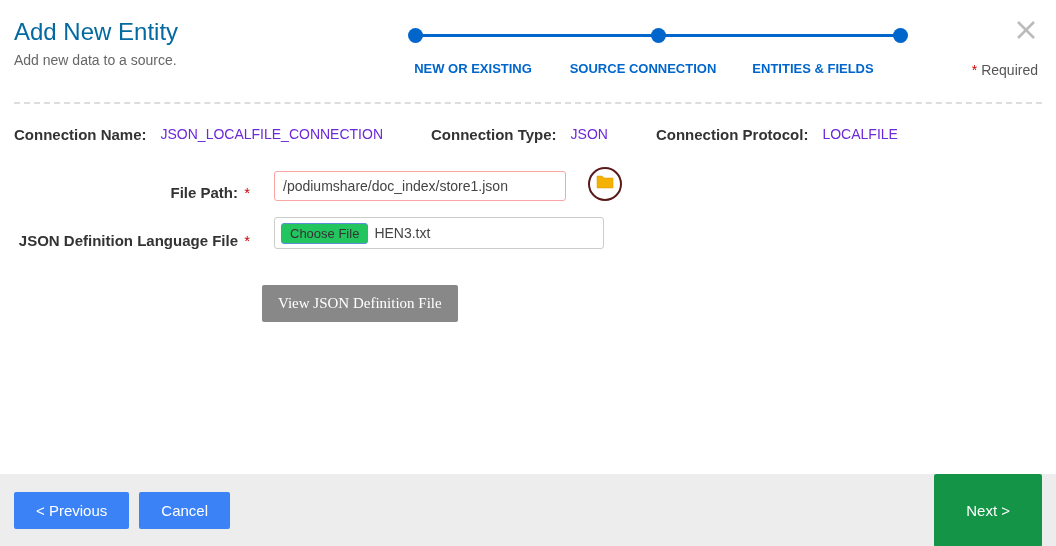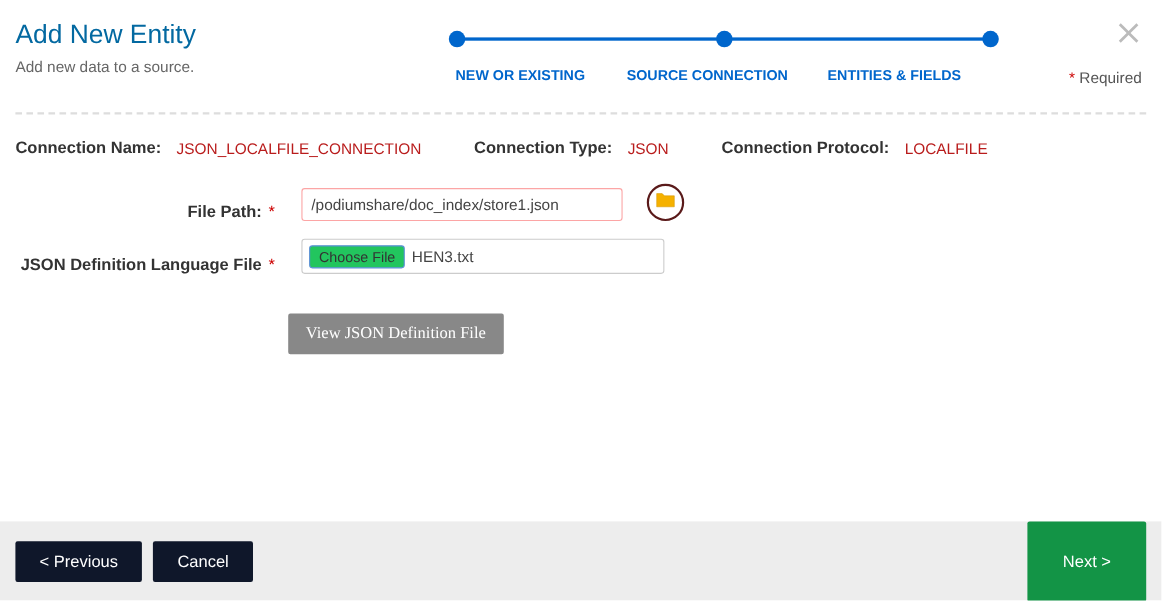--- a/index.html
+++ b/index.html
@@ -90,26 +90,26 @@
     .divider {
       border-top: 2px dashed #ddd;
       margin: 18px 14px 0 14px;
     }
     .content {
       padding: 22px 14px 0 14px;
     }
     .conn-row {
       display: flex;
       gap: 14px;
-      align-items: center;
+      align-items: flex-start;
       font-size: 15px;
       margin-bottom: 24px;
     }
     .conn-label { font-weight: 600; color: #333; }
-    .conn-value { color: #b91c1c; font-size: 14px; }
+    .conn-value { color: #6d28d9; font-size: 14px; }
     .form-row {
       display: flex;
       align-items: flex-end;
       margin-bottom: 16px;
       gap: 16px;
     }
     .form-label {
       width: 244px;
       text-align: right;
       padding-right: 8px;
@@ -179,21 +179,21 @@
       left: 0;
       right: 0;
       height: 72px;
       background: #ededed;
       display: flex;
       align-items: center;
       padding: 0 14px;
       gap: 10px;
     }
     .btn-gray {
-      background: #0f172a;
+      background: #3b82f6;
       color: #fff;
       border: none;
       padding: 10px 22px;
       font-size: 15px;
       border-radius: 2px;
       cursor: pointer;
     }
     .btn-green {
       background: #139446;
       color: #fff;

